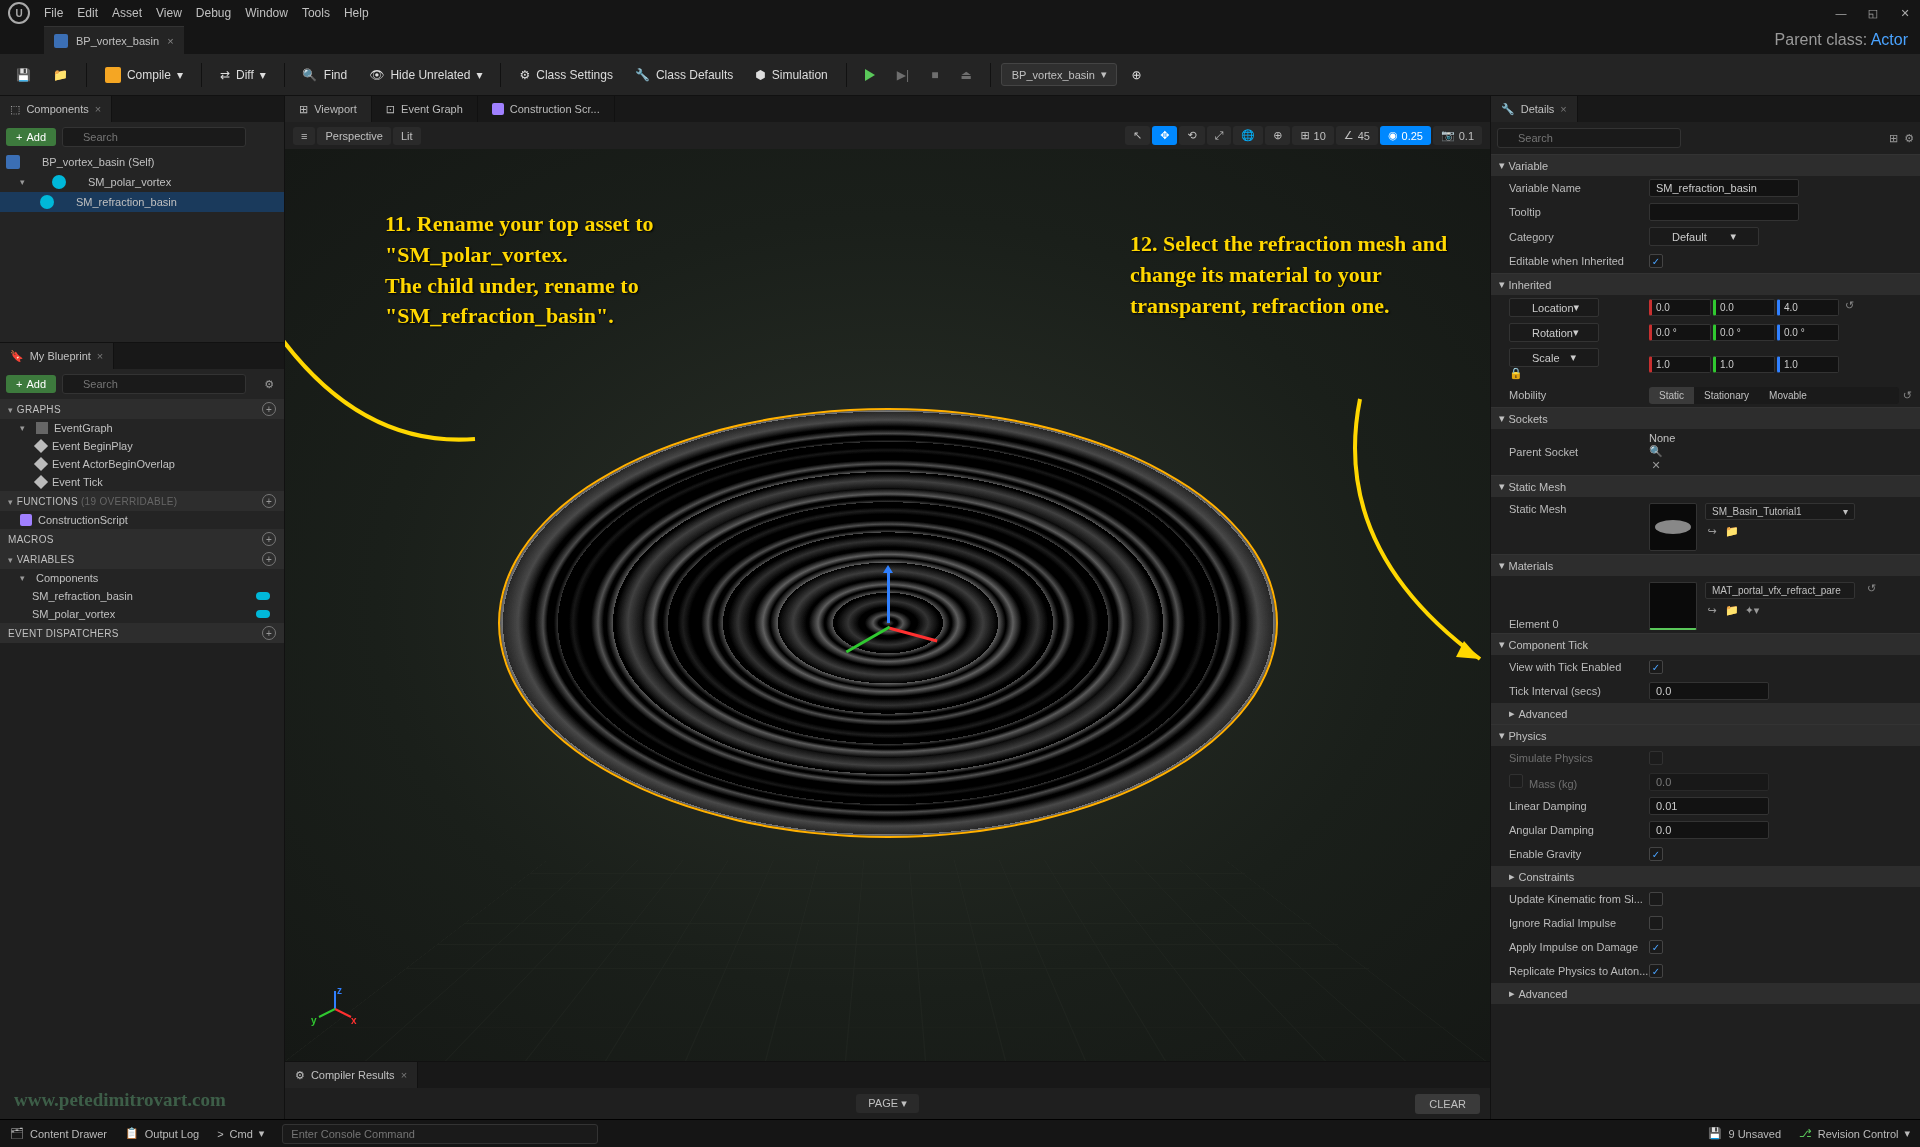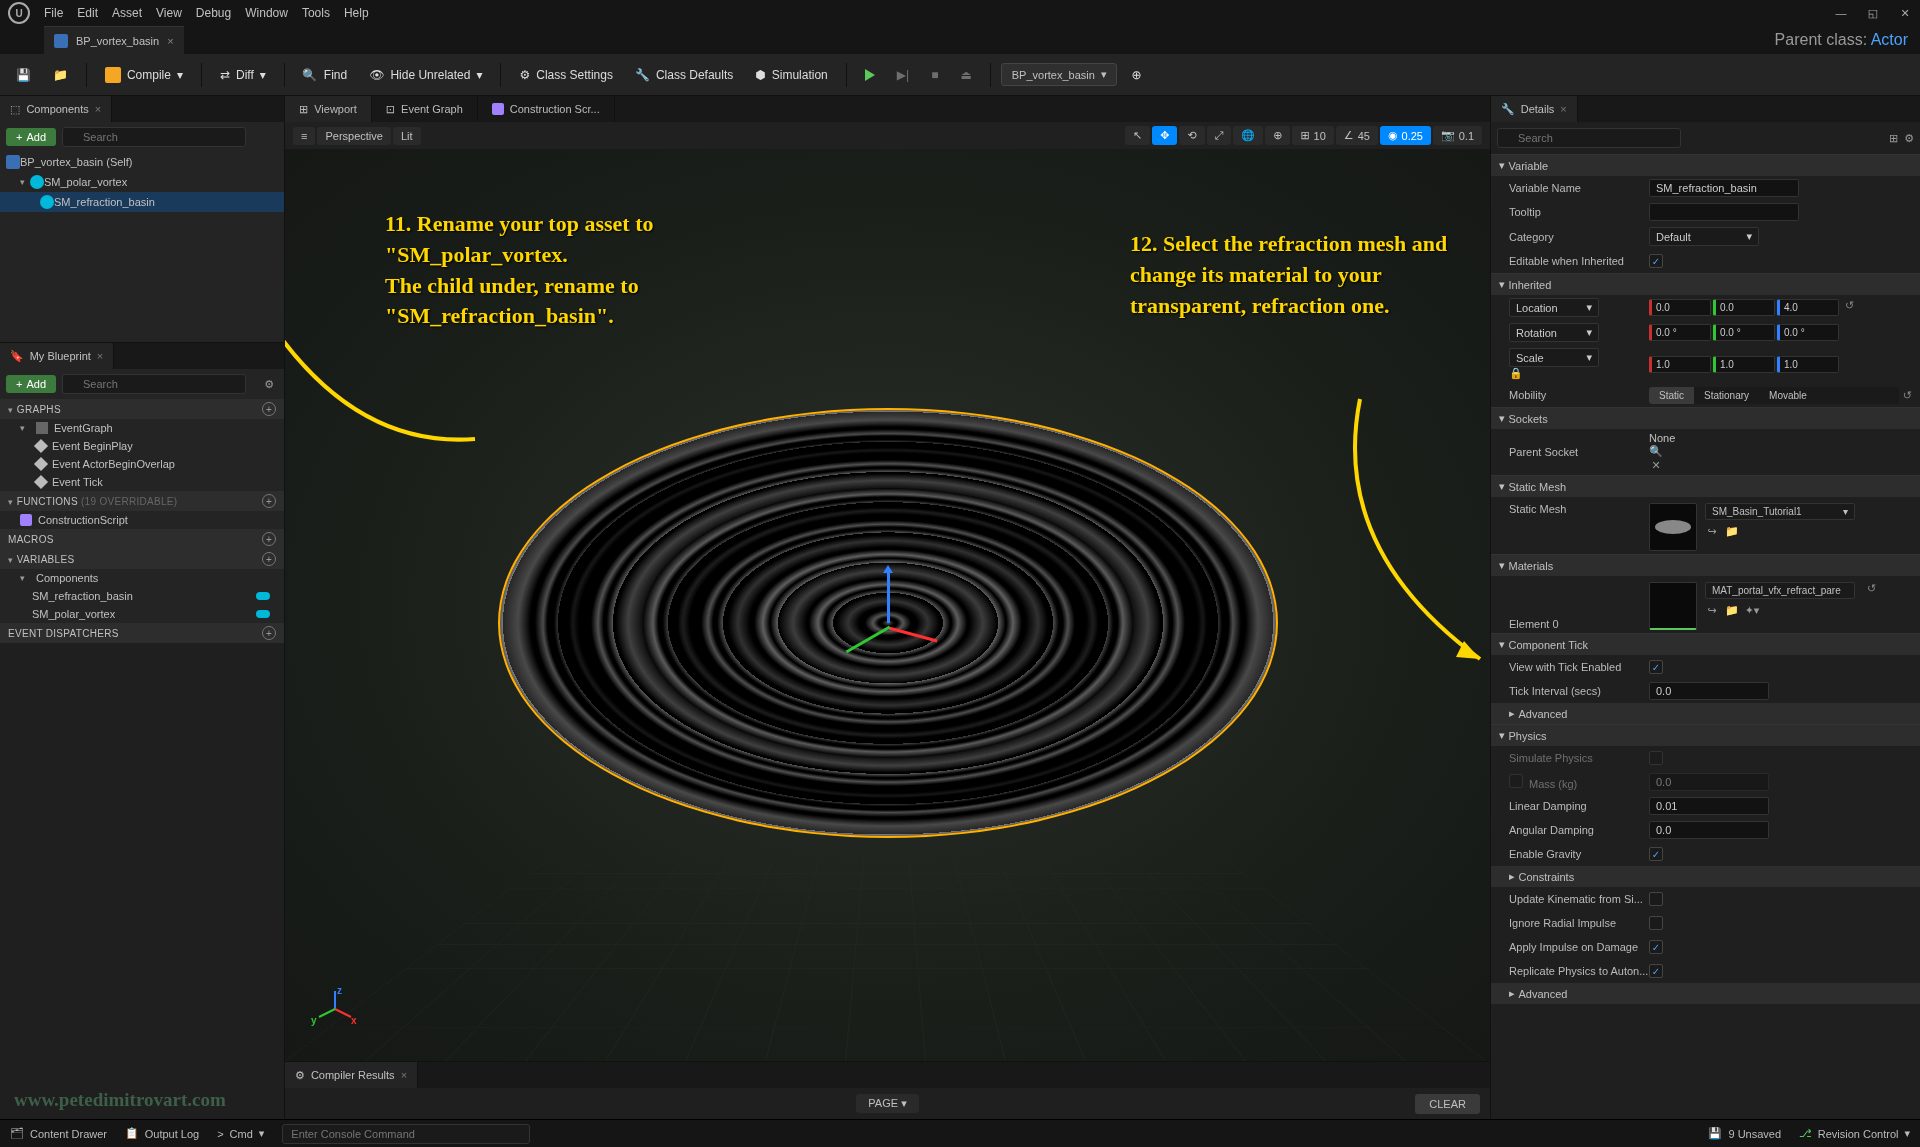--- a/index.html
+++ b/index.html
@@ -36,21 +36,21 @@
 .panel-tabs { display: flex; background: #181818; height: 26px; align-items:center; }
 .panel-tab { padding: 0 10px; height:100%; display:flex; align-items:center; gap:6px; background:#242424; border-right:1px solid #111; }
 .panel-tab .close { color:#777; cursor:pointer; }
 .panel-body { background: #242424; flex: 1; }
 .add-btn { background: #3d7a3d; border-radius: 3px; padding: 3px 10px; color: #fff; display:inline-flex; align-items:center; gap:4px; cursor:pointer; margin:6px; font-size:11px; }
 .search-input { flex:1; background:#1a1a1a; border:1px solid #333; border-radius:3px; padding:3px 20px 3px 20px; color:#ccc; font-size:11px; position:relative; }
 .search-wrap { position:relative; flex:1; }
 .search-wrap .mag { position:absolute; left:5px; top:4px; color:#888; }
 .gear { color:#999; cursor:pointer; }
 
-.tree-row { display:flex; align-items:center; gap:0; padding:3px 6px; cursor:pointer; }
+.tree-row { display:flex; align-items:center; gap:22px; padding:3px 6px; cursor:pointer; }
 .tree-row.selected { background:#1a3a5c; }
 .tree-indent-1 { padding-left: 20px; }
 .tree-indent-2 { padding-left: 40px; }
 .comp-icon { width:14px; height:14px; background:#3b6fb5; border-radius:2px; }
 .sphere-icon { width:14px; height:14px; background:#00b8d9; border-radius:50%; }
 .expand-arrow { color:#999; font-size:9px; width:10px; }
 
 
 .myblueprint { border-top:1px solid #111; }
 .section-header { background:#2d2d2d; padding:3px 8px; display:flex; align-items:center; justify-content:space-between; cursor:pointer; font-size:10px; text-transform:uppercase; letter-spacing:0.3px; }
@@ -99,21 +99,21 @@
 
 
 .right-col { background:#1f1f1f; border-left:1px solid #111; display:flex; flex-direction:column; overflow-y:auto; }
 .detail-search { padding:6px; display:flex; align-items:center; gap:6px; }
 .detail-section { border-top:1px solid #333; }
 .detail-header { background:#2d2d2d; padding:4px 8px; display:flex; align-items:center; gap:4px; cursor:pointer; font-size:11px; }
 .detail-row { display:flex; align-items:center; padding:3px 8px; min-height:24px; }
 .detail-row .label { width:150px; color:#bbb; font-size:11px; padding-left:10px; }
 .detail-row .value { flex:1; }
 .det-input { background:#121212; border:1px solid #333; border-radius:2px; padding:2px 6px; color:#ccc; font-size:11px; width:120px; }
-.det-dropdown { background:#1a1a1a; border:1px solid #333; border-radius:2px; padding:2px 6px; color:#ccc; font-size:11px; display:flex; align-items:center; justify-content:space-between; width:110px; cursor:pointer; }
+.det-dropdown { background:#1a1a1a; border:1px solid #333; border-radius:2px; padding:2px 22px; color:#ccc; font-size:11px; display:flex; align-items:center; justify-content:space-between; width:110px; cursor:pointer; }
 .det-checkbox { width:14px; height:14px; background:#1a1a1a; border:1px solid #444; border-radius:2px; display:flex; align-items:center; justify-content:center; cursor:pointer; }
 .det-checkbox.checked::after { content:"✓"; color:#4aa3ff; font-size:10px; }
 .vec3 { display:flex; gap:2px; }
 .vec-input { background:#121212; border:1px solid #333; border-left:3px solid #c83030; border-radius:2px; padding:2px 4px; color:#ccc; font-size:10px; width:62px; }
 .vec-input.y { border-left-color:#30c830; }
 .vec-input.z { border-left-color:#3080ff; }
 .reset-arrow { color:#888; cursor:pointer; margin-left:4px; }
 .mobility-btns { display:flex; background:#1a1a1a; border-radius:3px; overflow:hidden; }
 .mob-btn { padding:3px 10px; cursor:pointer; font-size:10px; }
 .mob-btn.active { background:#3a3a3a; }
@@ -121,21 +121,21 @@
 .asset-thumb { width:48px; height:48px; background:#0a0a0a; border:1px solid #333; border-radius:2px; display:flex; align-items:center; justify-content:center; }
 .asset-controls { display:flex; flex-direction:column; gap:4px; }
 .asset-dropdown { background:#1a1a1a; border:1px solid #333; border-radius:2px; padding:2px 6px; width:150px; display:flex; justify-content:space-between; cursor:pointer; font-size:10px; }
 .asset-icons { display:flex; gap:6px; }
 .mini-icon { width:14px; height:14px; color:#999; cursor:pointer; display:flex; align-items:center; justify-content:center; font-size:11px; }
 
 
 .statusbar { height:28px; background:#151515; border-top:1px solid #000; display:flex; align-items:center; padding:0 10px; gap:18px; position:absolute; bottom:0; left:0; right:0; }
 .status-item { display:flex; align-items:center; gap:6px; color:#bbb; cursor:pointer; font-size:11px; }
 .status-right { margin-left:auto; display:flex; gap:18px; }
-.cmd-input { background:#1a1a1a; border:1px solid #333; border-radius:3px; padding:3px 8px; width:248px; color:#888; font-size:11px; }
+.cmd-input { background:#1a1a1a; border:1px solid #333; border-radius:3px; padding:3px 8px; width:316px; color:#888; font-size:11px; }
 
 .watermark { position:absolute; bottom:36px; left:14px; color:#4a7a5a; font-family:Georgia,serif; font-size:19px; font-weight:bold; opacity:0.7; }
 </style>
 </head>
 <body>
 
 <div class="menubar">
   <div class="ue-logo">U</div>
   <span class="menu-item">File</span>
   <span class="menu-item">Edit</span>

